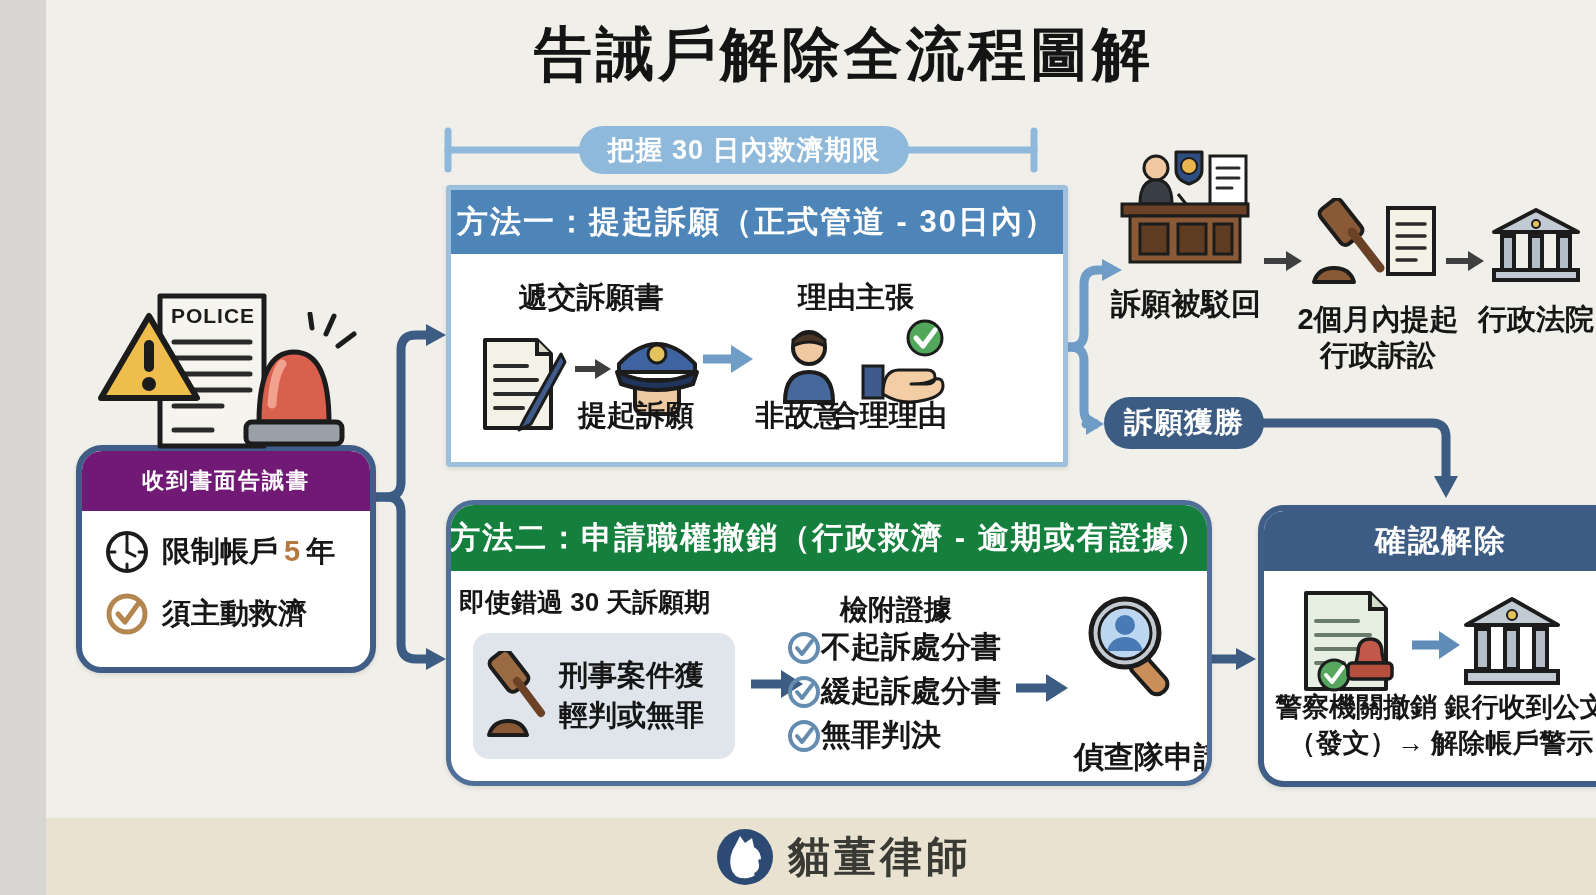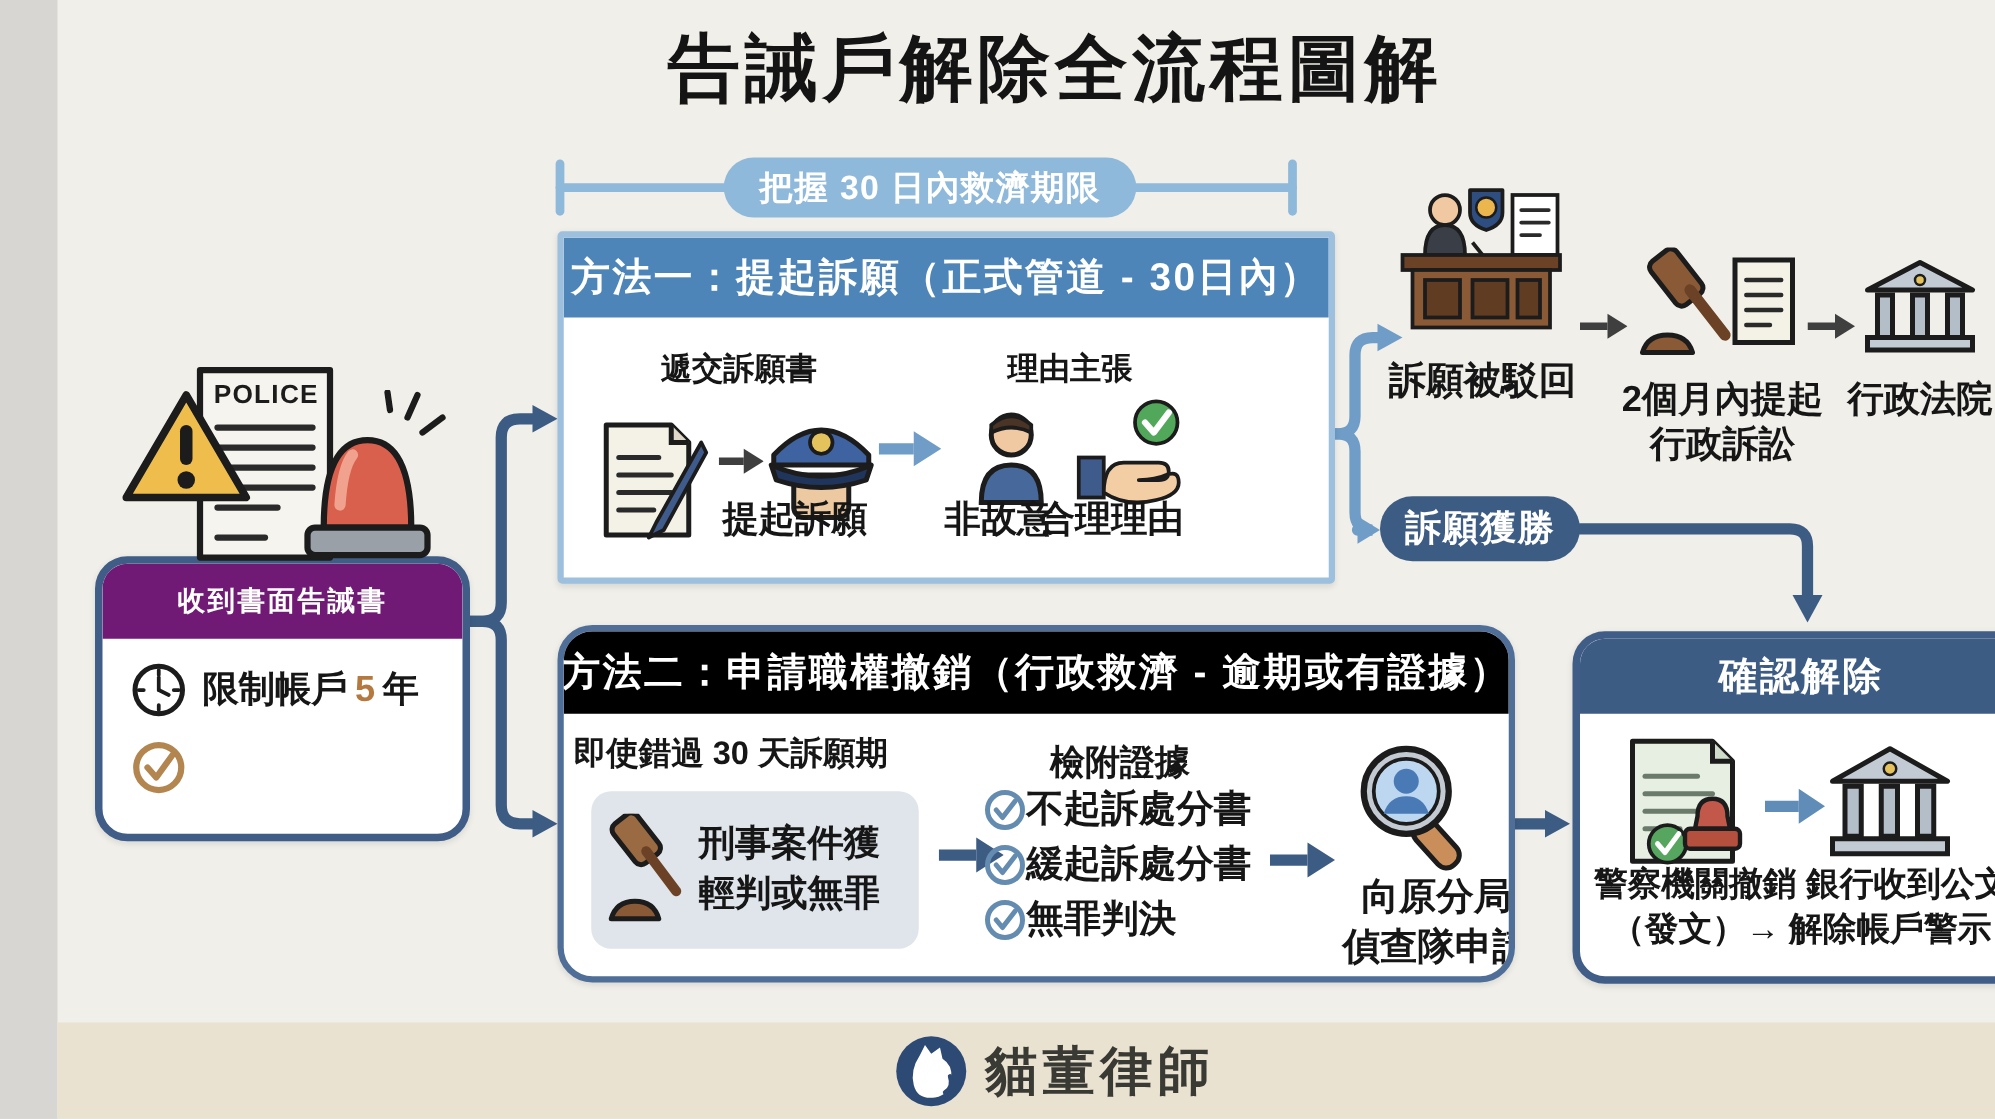--- a/index.html
+++ b/index.html
@@ -31,25 +31,25 @@
     color:#ffffff;font-weight:800;letter-spacing:2px;white-space:nowrap;
   }
   #start-box{left:30px;top:445px;width:288px;height:216px;border:6px solid #3f5d86;border-radius:26px;}
   #start-box .box-header{height:60px;background:#701a75;font-size:22px;}
   .start-body{position:absolute;left:0;top:62px;width:100%;}
   .start-row{display:flex;align-items:center;gap:12px;margin:16px 0 0 22px;font-size:29px;font-weight:800;white-space:nowrap;}
   .start-row .num{color:#b5793f;margin:0 6px;}
   #method1-box{left:400px;top:185px;width:612px;height:272px;border:5px solid #9cc0de;border-radius:4px;}
   #method1-box .box-header{height:64px;background:#4e85b9;font-size:31px;}
   #method2-box{left:400px;top:500px;width:756px;height:276px;border:5px solid #4f6f99;border-radius:28px;}
-  #method2-box .box-header{height:66px;background:#000000;font-size:31px;}
+  #method2-box .box-header{height:66px;background:#15803d;font-size:31px;}
   #confirm-box{left:1212px;top:505px;width:354px;height:270px;border:6px solid #3f5d86;border-radius:26px;}
   #confirm-box .box-header{height:60px;background:#3d5c84;font-size:31px;}
   
-  .m1-title{position:absolute;top:88px;font-size:25px;font-weight:800;text-align:center;white-space:nowrap;}
+  .m1-title{position:absolute;top:88px;font-size:29px;font-weight:800;text-align:center;white-space:nowrap;}
   .m1-caption{position:absolute;top:206px;font-size:29px;font-weight:800;text-align:center;white-space:nowrap;}
   
   .m2-miss-title{position:absolute;left:8px;top:80px;width:240px;text-align:center;
     font-size:26px;font-weight:800;white-space:nowrap;}
   .m2-graybox{position:absolute;left:22px;top:128px;width:262px;height:126px;background:#dfe5eb;border-radius:16px;}
   .m2-graybox .txt{position:absolute;left:86px;top:22px;font-size:29px;font-weight:800;line-height:40px;white-space:nowrap;}
   .m2-evi-title{position:absolute;left:330px;top:86px;width:230px;text-align:center;font-size:28px;font-weight:800;}
   .evi-row{position:absolute;left:336px;display:flex;align-items:center;font-size:30px;font-weight:800;white-space:nowrap;}
   .m2-apply{position:absolute;left:612px;width:172px;text-align:center;font-size:30px;font-weight:800;white-space:nowrap;}
   
@@ -159,20 +159,21 @@
         </svg>
         <span>
           <span>限制帳戶</span><span class="num">5</span><span>年</span>
         </span>
       </div>
       <div class="start-row">
         <svg width="46" height="46" viewBox="0 0 46 46">
           <circle cx="23" cy="23" r="18" fill="none" stroke="#b3854f" stroke-width="5"></circle>
           <polyline points="14,23 21,31 34,13" fill="none" stroke="#b3854f" stroke-width="5" stroke-linecap="round" stroke-linejoin="round"></polyline>
         </svg>
+        <span>須主動救濟</span>
       </div>
     </div>
   </div>
 
   <div class="box" id="method1-box">
     <div class="box-header">方法一：提起訴願（正式管道 - 30日內）</div>
     <div class="m1-title" style="left:20px;width:240px;">遞交訴願書</div>
     <div class="m1-title" style="left:315px;width:180px;">理由主張</div>
 
     <svg class="abs" style="left:28px;top:136px" width="90" height="110" viewBox="0 0 90 110">
@@ -329,21 +330,20 @@
       <polygon points="30,3 52,17 30,31" fill="#3d5c84"></polygon>
     </svg>
 
     <svg class="abs" style="left:632px;top:88px" width="96" height="104" viewBox="0 0 96 104">
       <rect x="56" y="60" width="20" height="44" rx="9" transform="rotate(-42 66 82)" fill="#c98e5a" stroke="#1c1c1c" stroke-width="4"></rect>
       <circle cx="42" cy="40" r="34" fill="#c3cad1" stroke="#1c1c1c" stroke-width="5"></circle>
       <circle cx="42" cy="40" r="26" fill="#bcd7ef" stroke="#1c1c1c" stroke-width="3"></circle>
       <circle cx="42" cy="32" r="10" fill="#4a7ab5"></circle>
       <path d="M24 58 q4 -14 18 -14 q14 0 18 14 Z" fill="#4a7ab5"></path>
     </svg>
-    <div class="m2-apply" style="top:192px;">向原分局</div>
     <div class="m2-apply" style="top:232px;">偵查隊申請</div>
   </div>
 
   <div class="box" id="confirm-box">
     <div class="box-header">確認解除</div>
 
     <svg class="abs" style="left:36px;top:76px" width="104" height="114" viewBox="0 0 104 114">
       <path d="M6 6 h64 l16 16 v80 h-80 z" fill="#e6efe2" stroke="#1c1c1c" stroke-width="4" stroke-linejoin="round"></path>
       <path d="M70 6 v16 h16" fill="#cfdcc9" stroke="#1c1c1c" stroke-width="4"></path>
       <g stroke="#6b7b6b" stroke-width="4" stroke-linecap="round">

